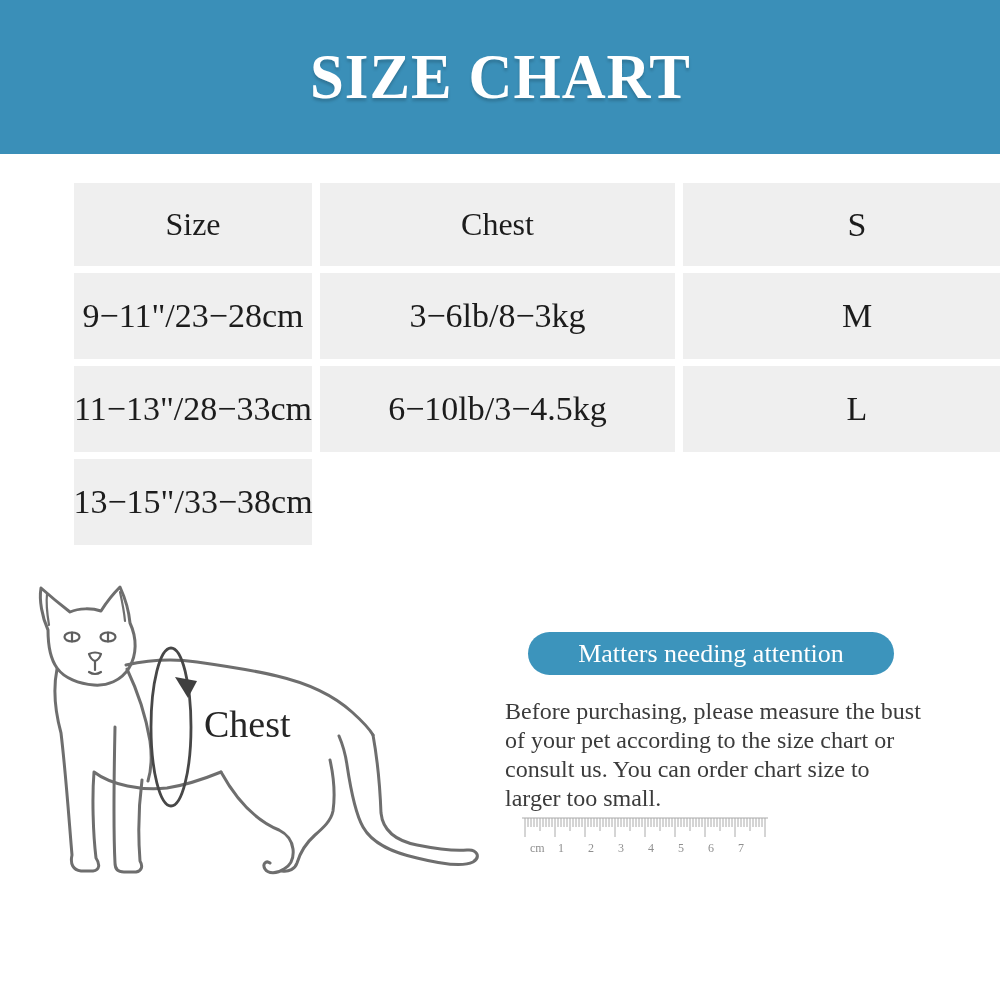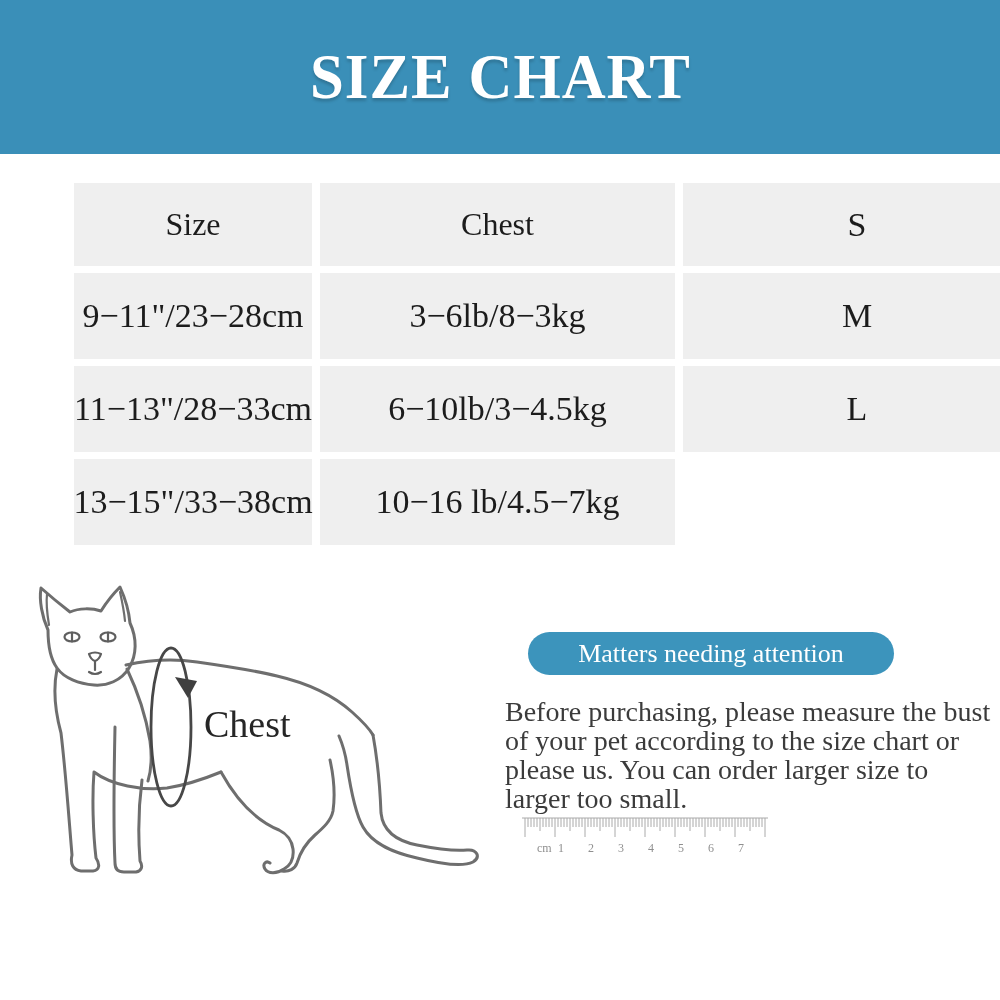--- a/index.html
+++ b/index.html
@@ -36,21 +36,21 @@
     position:absolute;left:204px;top:702px;font-size:38px;color:#262626;white-space:nowrap;
   }
   
   .attention-badge{
     position:absolute;left:528px;top:632px;width:366px;height:43px;
     border-radius:22px;display:flex;align-items:center;justify-content:center;
     color:#ffffff;font-size:26px;white-space:nowrap;
   }
   .attention-text{
     position:absolute;left:505px;top:697px;width:480px;
-    color:#3b3b3b;font-size:28px;line-height:29px;
+    color:#3b3b3b;font-size:24px;line-height:29px;
   }
   .attention-text div{white-space:nowrap;}
   
   .ruler{position:absolute;left:518px;top:812px;width:256px;height:48px;}
   .ruler svg{position:absolute;left:0;top:0;}
   .ruler .mark{
     position:absolute;top:29px;font-size:12px;color:#8f8f8f;white-space:nowrap;
   }
   
   .bottom-band{position:absolute;left:0;top:965px;width:1000px;height:35px;background:#f0f0f0;}
@@ -71,21 +71,20 @@
     <div class="cell td">S</div>
     <div class="cell td">9−11"/23−28cm</div>
     <div class="cell td">3−6lb/8−3kg</div>
 
     <div class="cell td">M</div>
     <div class="cell td">11−13"/28−33cm</div>
     <div class="cell td">6−10lb/3−4.5kg</div>
 
     <div class="cell td">L</div>
     <div class="cell td">13−15"/33−38cm</div>
-    <div class="cell td">10−16 lb/4.5−7kg</div>
   </div>
 
   <svg class="cat-figure" viewBox="0 0 460 400" width="460" height="400">
     <g fill="none" stroke="#6e6e6e" stroke-width="3" stroke-linecap="round" stroke-linejoin="round">
 
       <path d="M 23,55 C 17,42 14,25 16,13 C 25,21 36,30 45,37 C 54,33 67,33 76,36
                C 81,28 89,18 95,12 C 100,23 104,37 105,48 C 112,63 112,80 104,93
                C 96,106 82,111 69,110 C 54,109 39,103 32,93 C 24,82 23,68 23,55 Z"></path>
 
       <path stroke-width="2.2" d="M 24,50 C 22,38 21,28 22,19 M 100,46 C 99,35 97,26 95,17"></path>
@@ -127,29 +126,29 @@
     <polygon points="163,123 150,102 172,106" fill="#3f3f3f"></polygon>
   </svg>
 
   <div class="chest-label">Chest</div>
 
   <div class="attention-badge" style="background: rgb(60, 148, 188);">Matters needing attention</div>
 
   <div class="attention-text">
     <div>Before purchasing, please measure the bust</div>
     <div>of your pet according to the size chart or</div>
-    <div>please us. You can order larger size to</div>
+    <div>consult us. You can order chart size to</div>
     <div>larger too small.</div>
   </div>
 
   <div class="ruler">
     <svg viewBox="0 0 256 48" width="256" height="48">
         <path d="M4 6 H250 M7 6 V25 M10 6 V15 M13 6 V15 M16 6 V15 M19 6 V15 M22 6 V19 M25 6 V15 M28 6 V15 M31 6 V15 M34 6 V15 M37 6 V25 M40 6 V15 M43 6 V15 M46 6 V15 M49 6 V15 M52 6 V19 M55 6 V15 M58 6 V15 M61 6 V15 M64 6 V15 M67 6 V25 M70 6 V15 M73 6 V15 M76 6 V15 M79 6 V15 M82 6 V19 M85 6 V15 M88 6 V15 M91 6 V15 M94 6 V15 M97 6 V25 M100 6 V15 M103 6 V15 M106 6 V15 M109 6 V15 M112 6 V19 M115 6 V15 M118 6 V15 M121 6 V15 M124 6 V15 M127 6 V25 M130 6 V15 M133 6 V15 M136 6 V15 M139 6 V15 M142 6 V19 M145 6 V15 M148 6 V15 M151 6 V15 M154 6 V15 M157 6 V25 M160 6 V15 M163 6 V15 M166 6 V15 M169 6 V15 M172 6 V19 M175 6 V15 M178 6 V15 M181 6 V15 M184 6 V15 M187 6 V25 M190 6 V15 M193 6 V15 M196 6 V15 M199 6 V15 M202 6 V19 M205 6 V15 M208 6 V15 M211 6 V15 M214 6 V15 M217 6 V25 M220 6 V15 M223 6 V15 M226 6 V15 M229 6 V15 M232 6 V19 M235 6 V15 M238 6 V15 M241 6 V15 M244 6 V15 M247 6 V25" stroke="#aaaaaa" stroke-width="1" fill="none"></path>
       </svg>
-    <span class="mark" style="left:19px;">cm</span>
+    <span class="mark" style="left:12px;">cm</span>
     <span class="mark" style="left:40px;">1</span>
     <span class="mark" style="left:70px;">2</span>
     <span class="mark" style="left:100px;">3</span>
     <span class="mark" style="left:130px;">4</span>
     <span class="mark" style="left:160px;">5</span>
     <span class="mark" style="left:190px;">6</span>
     <span class="mark" style="left:220px;">7</span>
   </div>
 
   <div class="bottom-band"></div>

